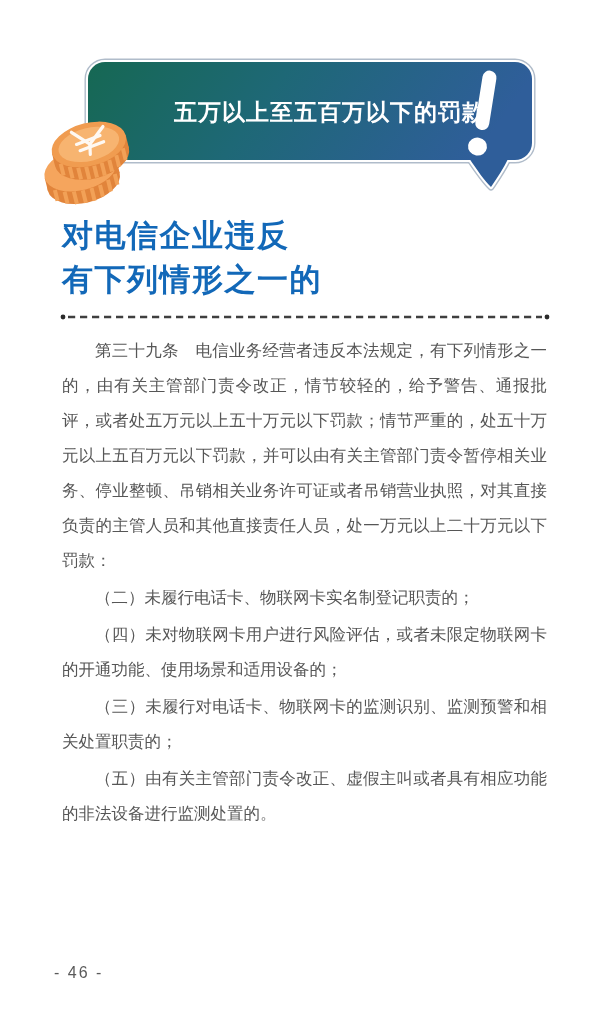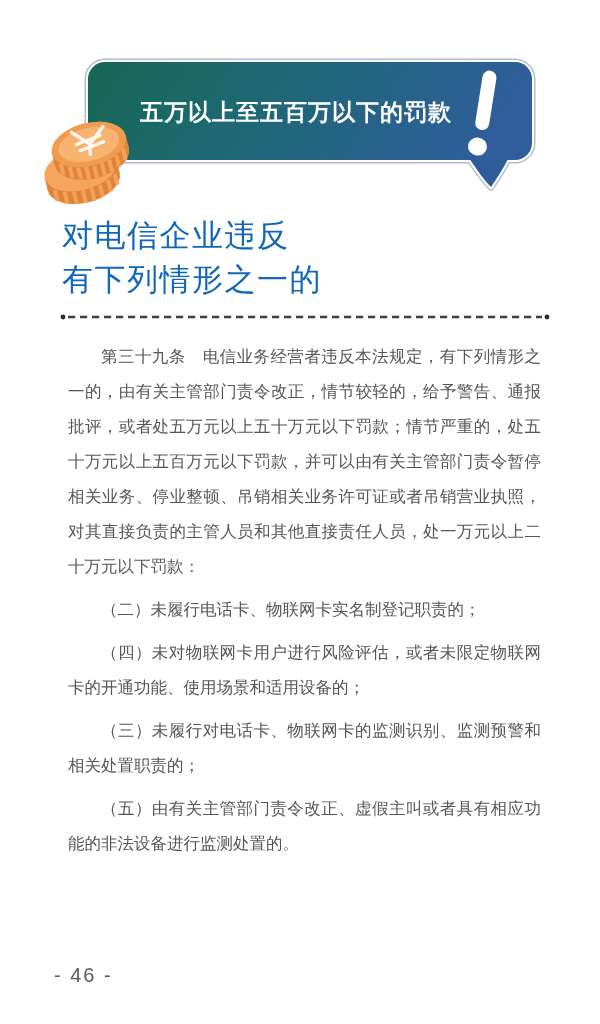--- a/index.html
+++ b/index.html
@@ -5,38 +5,38 @@
   * { margin:0; padding:0; box-sizing:border-box; }
   html,body { background:#ffffff; }
   .page {
     position:relative; width:600px; height:1024px; margin:0 auto;
     background:#ffffff; overflow:hidden;
     font-family:"Liberation Sans", sans-serif;
   }
   .header-art { position:absolute; left:0; top:0; width:600px; height:230px; }
   .banner-label {
     position:absolute; left:106px; top:97px; width:380px;
-    text-align:center; color:#ffffff; font-size:23px; font-weight:bold;
+    text-align:right; color:#ffffff; font-size:23px; font-weight:bold;
     letter-spacing:1px; line-height:30px; white-space:nowrap;
   }
   .doc-title {
     position:absolute; left:62px; top:214px;
-    color:#1268b8; font-size:31px; font-weight:normal;
+    color:#1268b8; font-size:31px; font-weight:bold;
     line-height:44px; letter-spacing:1.5px;
   }
   .dash-sep { position:absolute; left:0; top:309px; width:600px; height:16px; }
   .article {
     position:absolute; left:60px; top:331px; width:489px;
     color:#565656; font-size:16.5px; line-height:35px;
     text-align:justify;
   }
-  .article p { text-indent:2em; margin:8px; }
+  .article p { text-indent:2em; margin:2px; }
   .page-num {
     position:absolute; left:54px; top:964px;
-    color:#5a5a5a; font-size:20px; letter-spacing:2px; white-space:nowrap;
+    color:#5a5a5a; font-size:16px; letter-spacing:2px; white-space:nowrap;
   }
 </style>
 </head>
 <body>
 
 <div class="page">
 
   <svg class="header-art" viewBox="0 0 600 230" xmlns="http://www.w3.org/2000/svg">
     <defs>
       <linearGradient id="bannerGrad" x1="0%" y1="0%" x2="100%" y2="16%">

